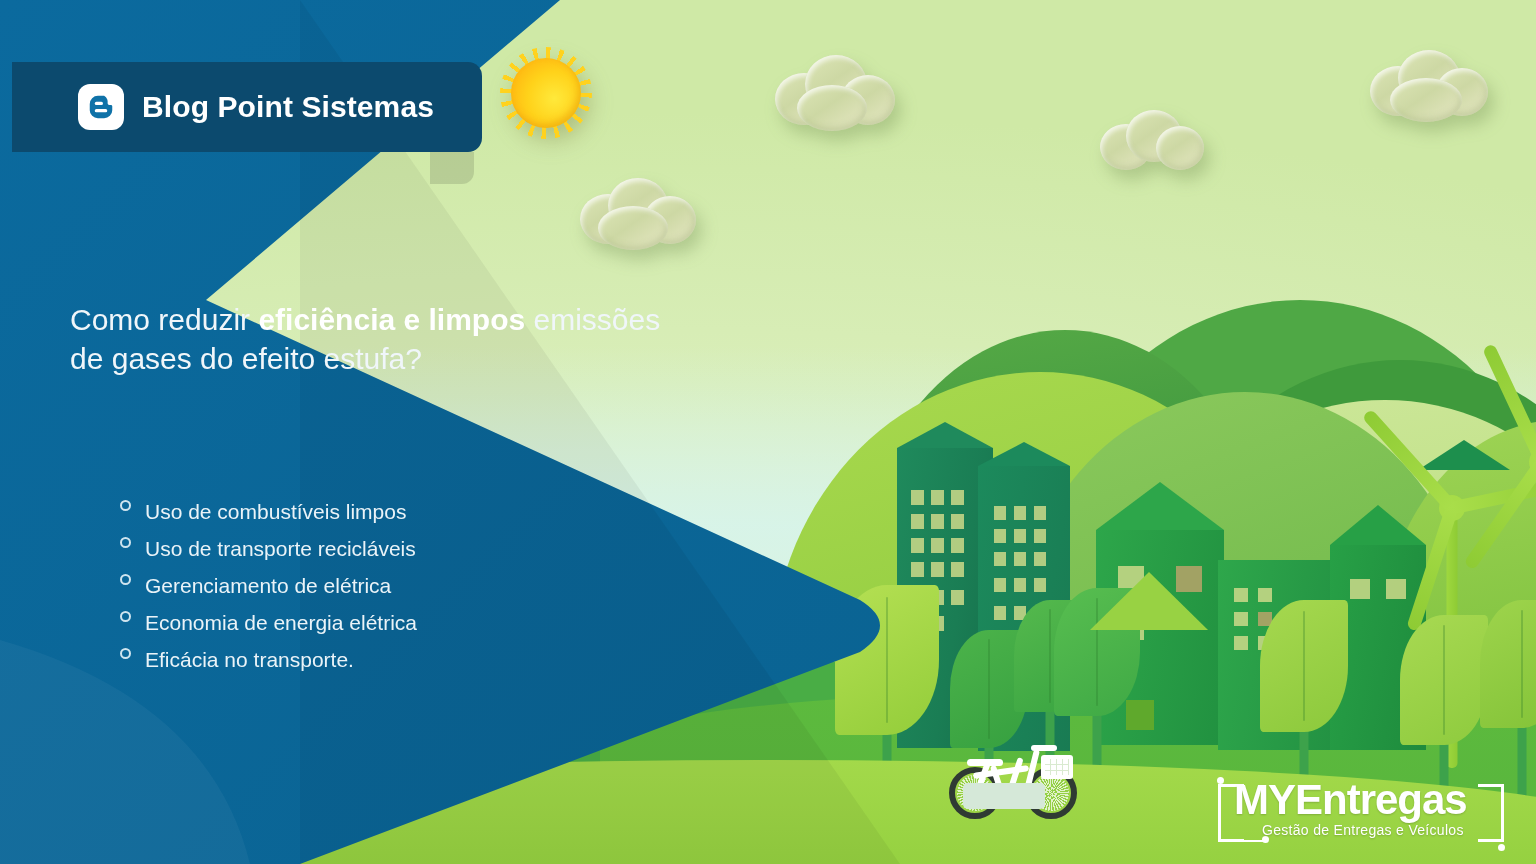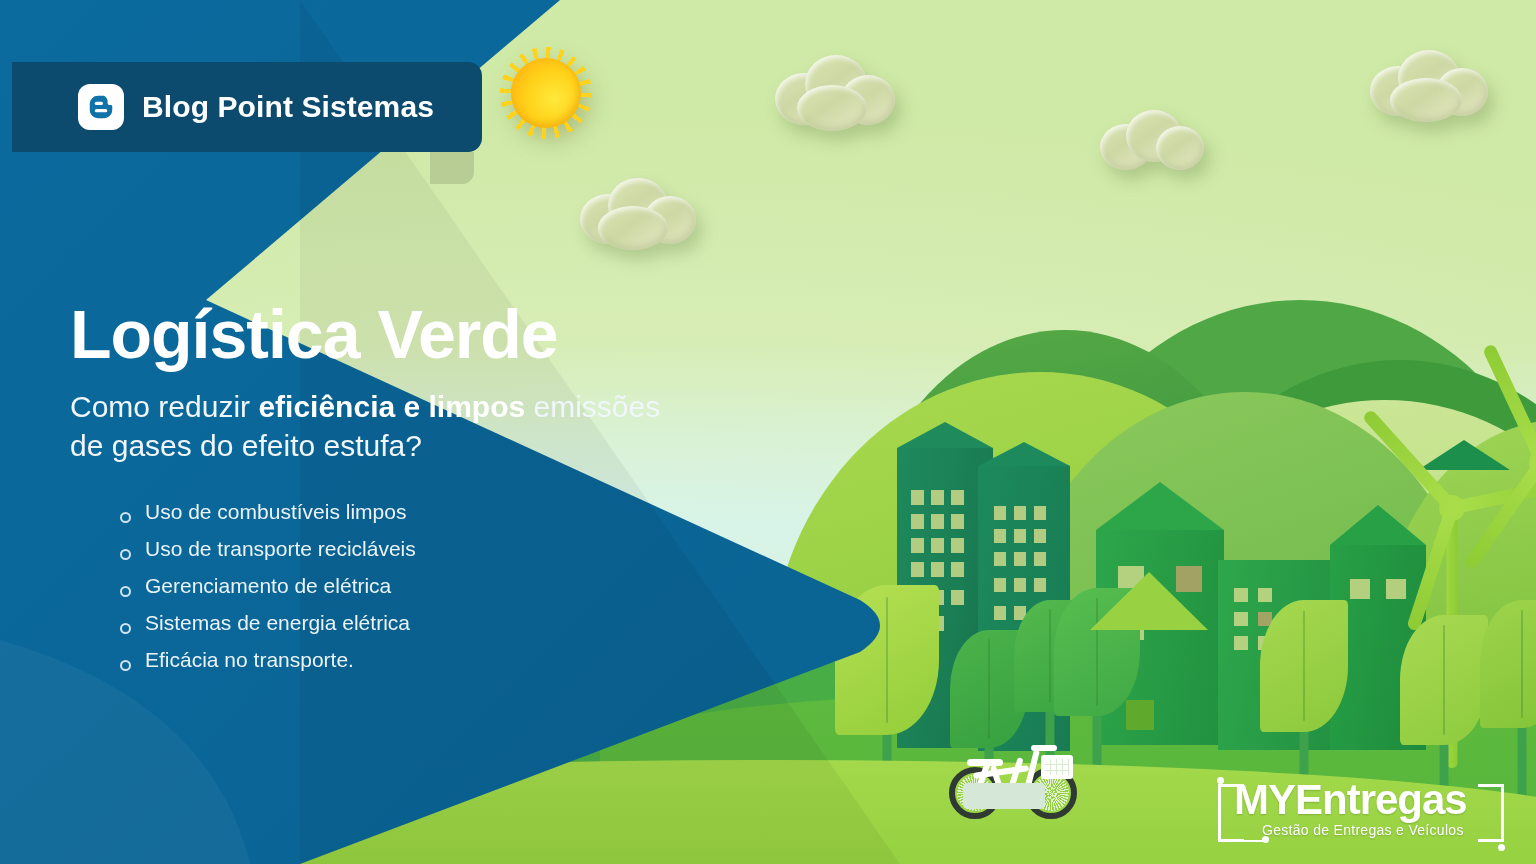--- a/index.html
+++ b/index.html
@@ -208,21 +208,21 @@
     color:#ffffff; font-size:68px; font-weight:bold; line-height:1.02;
     letter-spacing:-1px; margin-bottom:18px;
   }
   .subhead {
     color:#f0f6fa; font-size:30px; line-height:1.3; font-weight:normal;
     max-width:600px;
   }
   .subhead b { font-weight:bold; color:#ffffff; }
 
   .bullets { position:absolute; left:120px; top:500px; }
-  .bullet { display:flex; align-items:flex-end; gap:14px; margin-bottom:14px; }
+  .bullet { display:flex; align-items:flex-start; gap:14px; margin-bottom:14px; }
   .bullet-dot {
     width:11px; height:11px; border-radius:50%;
     border:2px solid #cfe4ef; flex:0 0 auto;
   }
   .bullet-text { color:#eaf3f8; font-size:21px; line-height:1.1; white-space:nowrap; }
 
   
   .mt {
     position:absolute; left:1218px; top:778px; width:286px; height:66px;
     color:#ffffff;
@@ -475,40 +475,39 @@
         <svg viewBox="0 0 24 24" aria-hidden="true">
           <path fill="#0f72a8" d="M14.5 3h-5A6.5 6.5 0 0 0 3 9.5v5A6.5 6.5 0 0 0 9.5 21h5a6.5 6.5 0 0 0 6.5-6.5v-3.1a1.1 1.1 0 0 0-1.1-1.1h-1.3a1.3 1.3 0 0 1-1.3-1.3V9.5A6.5 6.5 0 0 0 14.5 3Z"></path>
           <rect x="7" y="7.8" width="6.6" height="2.6" rx="1.3" fill="#ffffff"></rect>
           <rect x="7" y="13.6" width="10" height="2.6" rx="1.3" fill="#ffffff"></rect>
         </svg>
       </div>
       <span class="brand-name">Blog Point Sistemas</span>
     </div>
 
     <div class="copy">
-      <div class="headline">Logística Verde</div>
       <div class="subhead"><span>Como reduzir </span><b>eficiência e limpos</b><span> emissões de gases do efeito estufa?</span></div>
     </div>
 
     <div class="bullets">
       <div class="bullet">
         <span class="bullet-dot"></span>
         <span class="bullet-text">Uso de combustíveis limpos</span>
       </div>
       <div class="bullet">
         <span class="bullet-dot"></span>
         <span class="bullet-text">Uso de transporte recicláveis</span>
       </div>
       <div class="bullet">
         <span class="bullet-dot"></span>
         <span class="bullet-text">Gerenciamento de elétrica</span>
       </div>
       <div class="bullet">
         <span class="bullet-dot"></span>
-        <span class="bullet-text">Sistemas de energia elétrica</span>
+        <span class="bullet-text">Economia de energia elétrica</span>
       </div>
       <div class="bullet">
         <span class="bullet-dot"></span>
         <span class="bullet-text">Eficácia no transporte.</span>
       </div>
     </div>
   </div>
 
   <div class="mt">
     <div class="mt-brackets">

